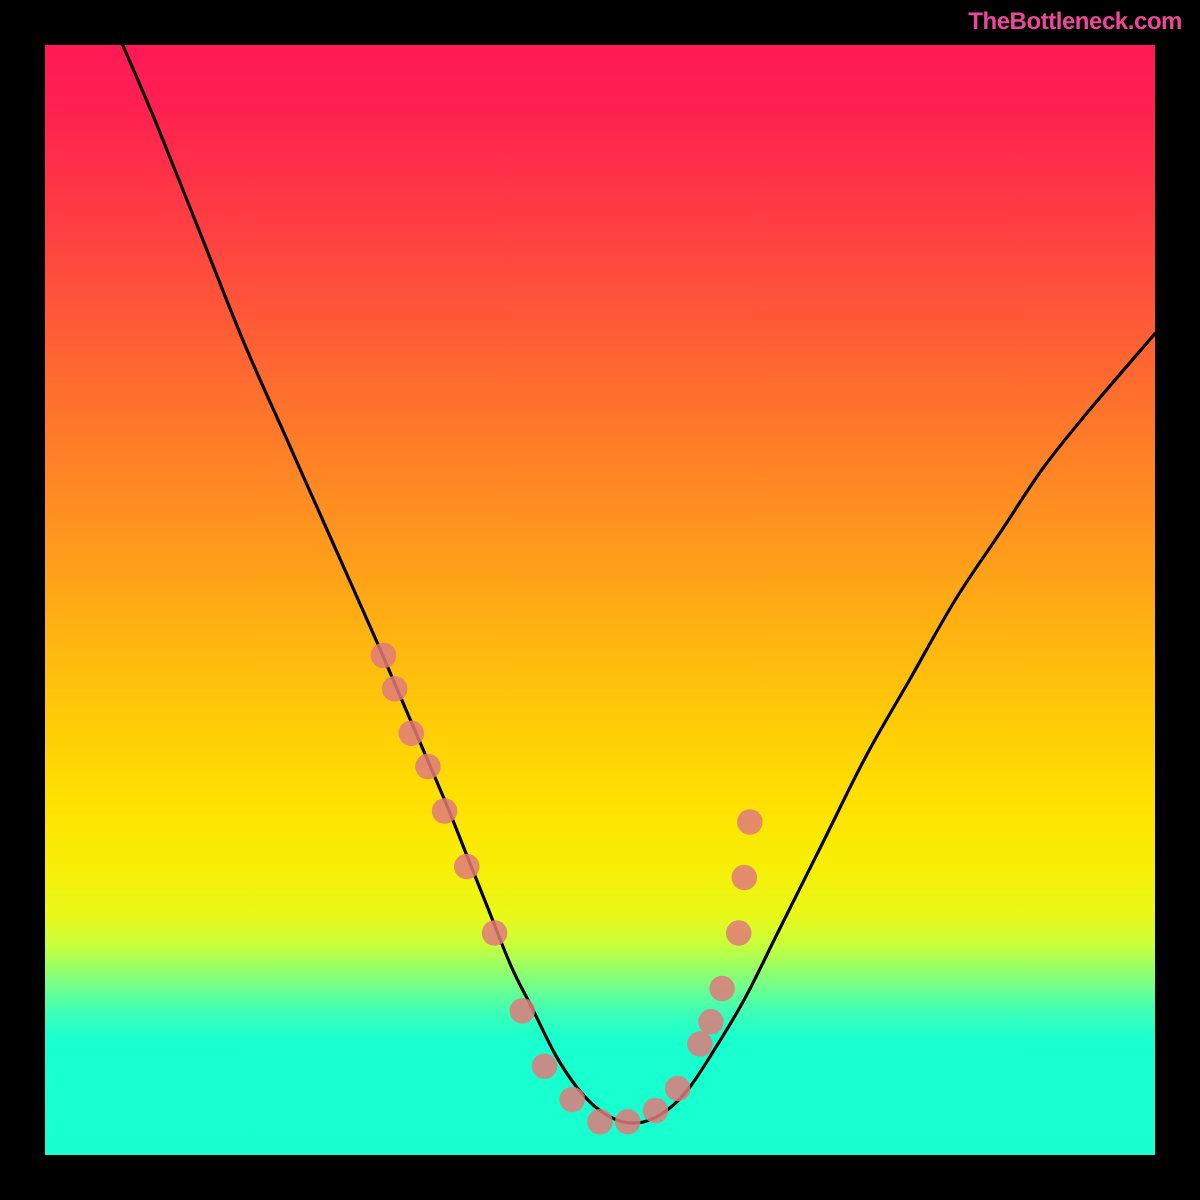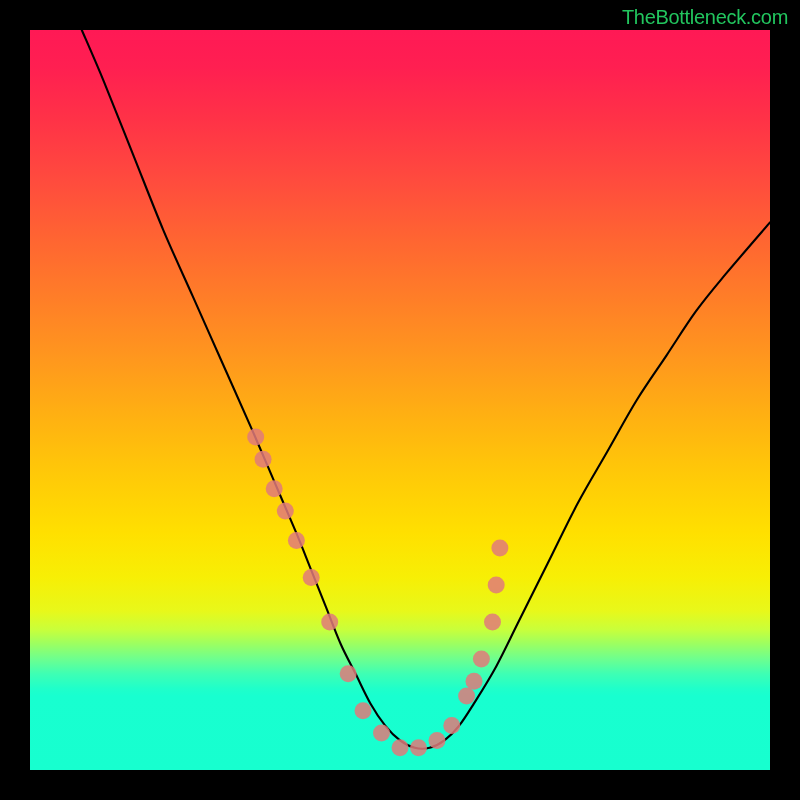--- a/index.html
+++ b/index.html
@@ -8,23 +8,23 @@
     height: 800px;
     background: #000;
     position: relative;
     font-family: Arial, sans-serif;
     overflow: hidden;
   }
   .watermark {
     position: absolute;
     top: 6px;
     right: 12px;
-    color: #22c55e;
-    font-size: 20px;
-    font-weight: 400;
+    color: #ec4899;
+    font-size: 16px;
+    font-weight: 700;
     z-index: 10;
     letter-spacing: -0.3px;
   }
   .plot-area {
     position: absolute;
     top: 30px;
     left: 30px;
     width: 740px;
     height: 740px;
   }

